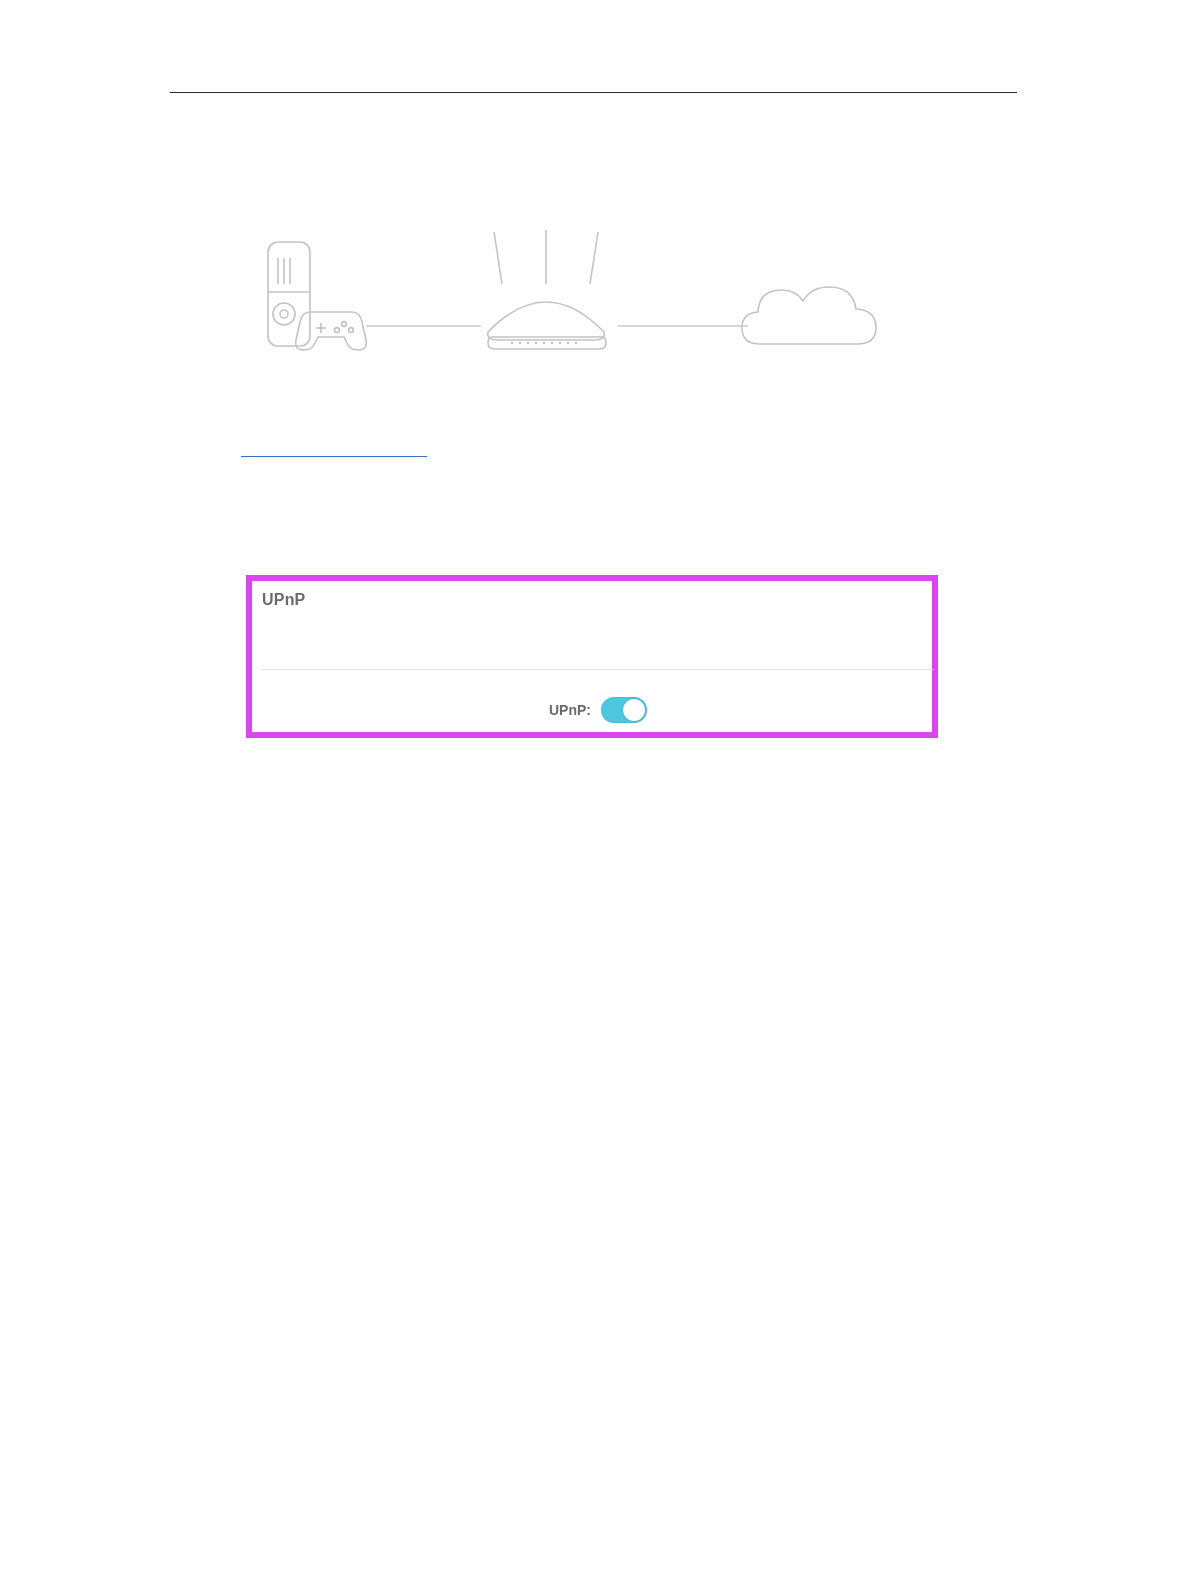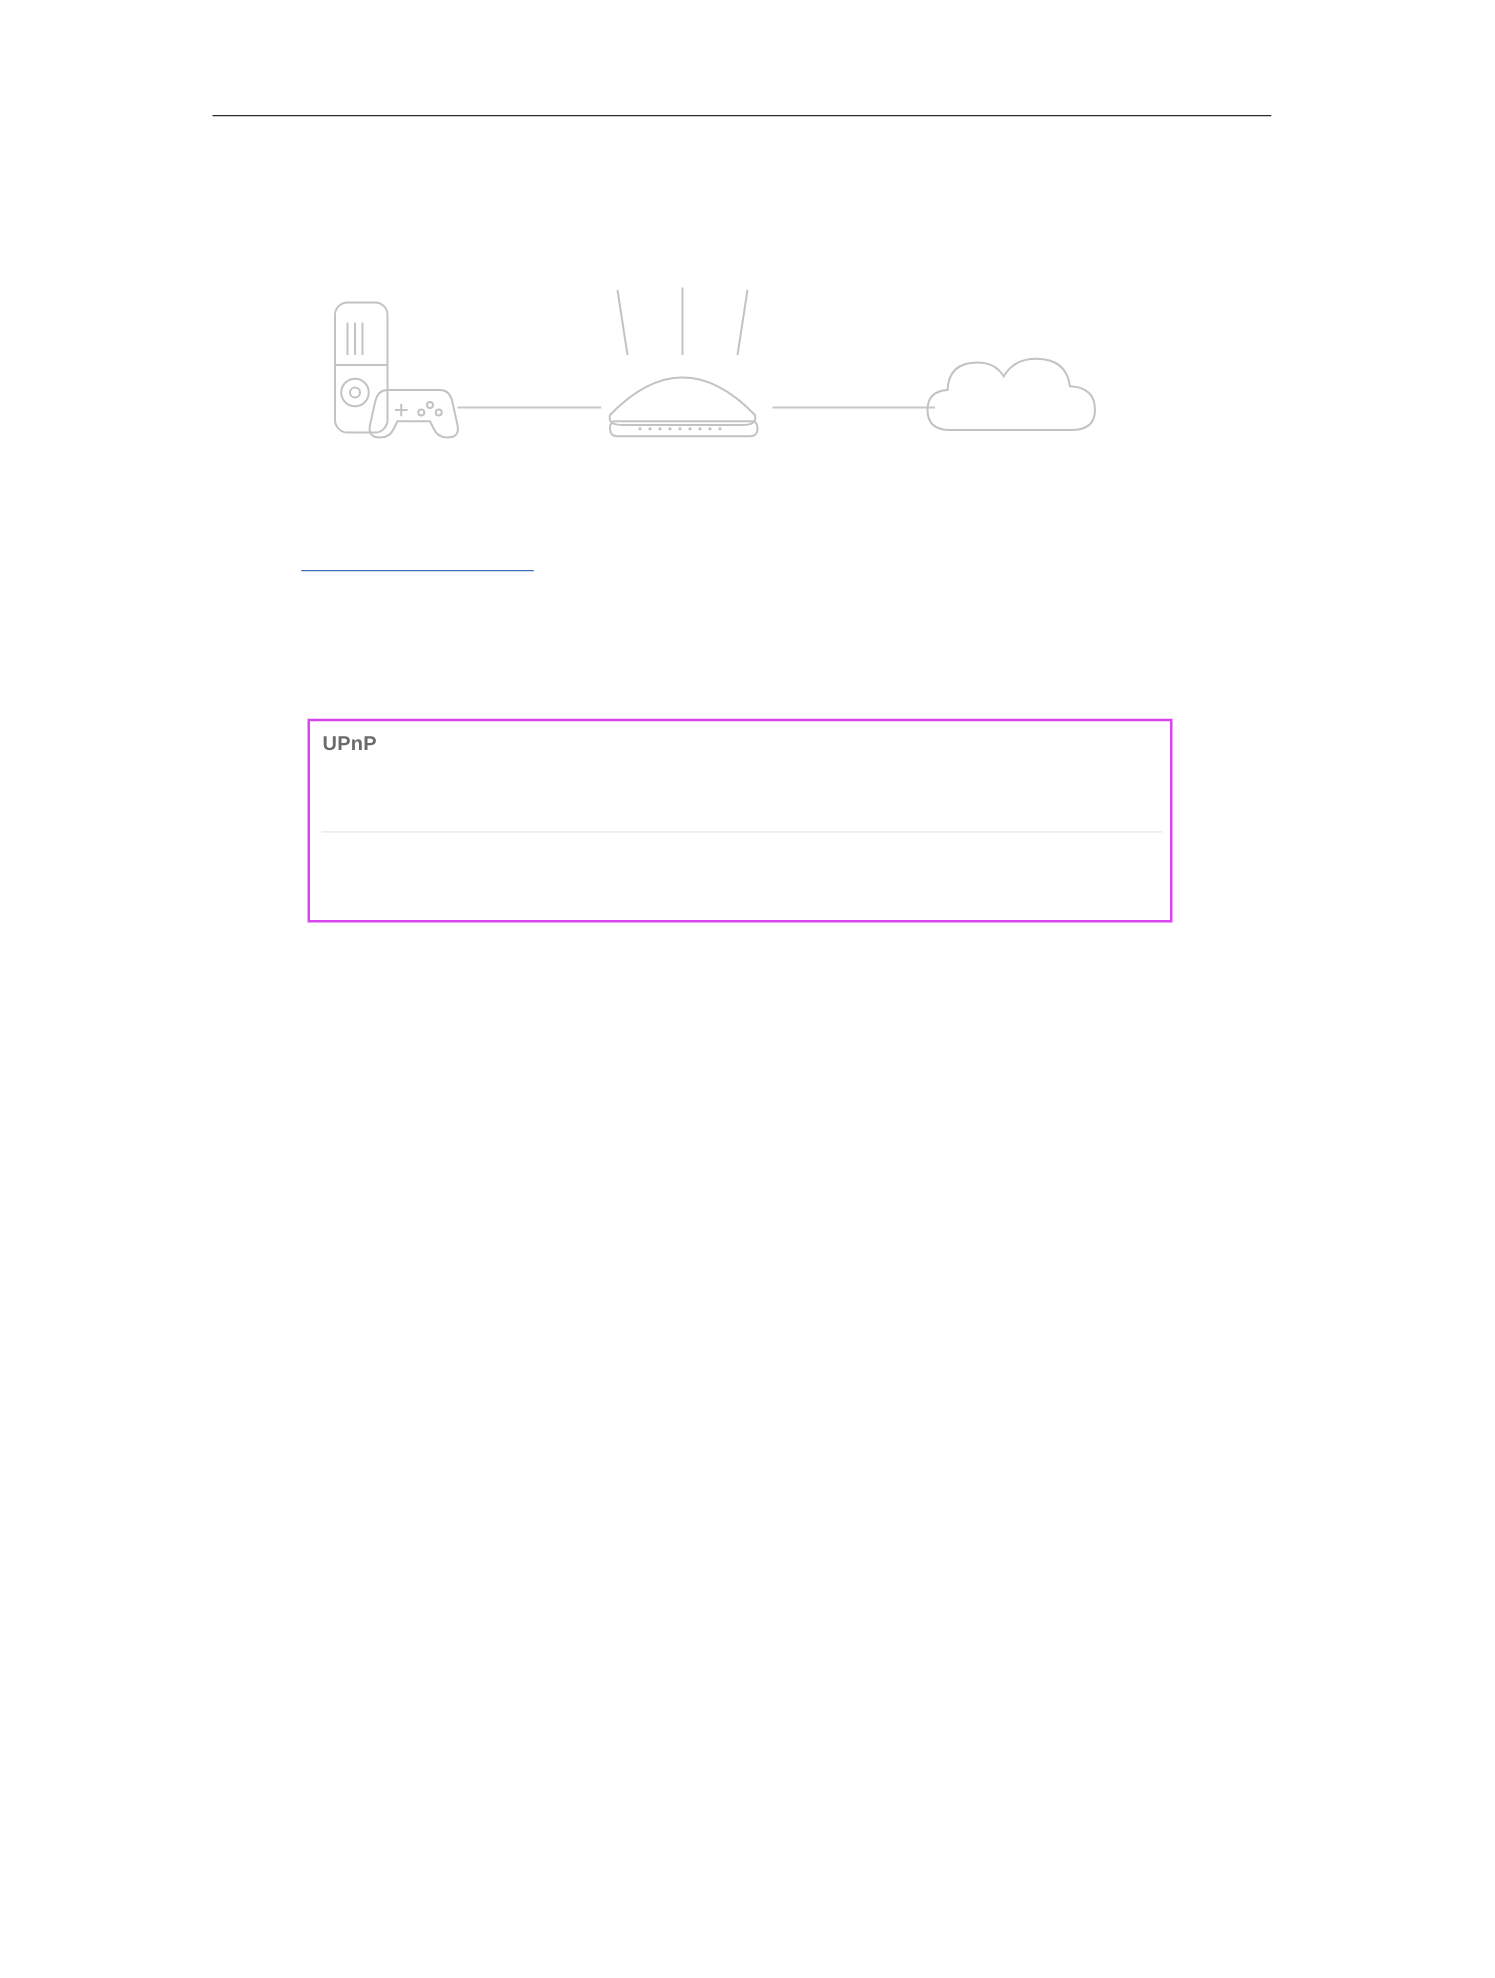--- a/index.html
+++ b/index.html
@@ -48,21 +48,21 @@
     line-height: 18px;
   }
 
   
   .panel {
     position: absolute;
     left: 246px;
     top: 575px;
     width: 692px;
     height: 163px;
-    border: 2px solid #d946ef;
+    border: 6px solid #d946ef;
     background: #ffffff;
     box-sizing: border-box;
   }
   .panel-title {
     position: absolute;
     left: 10px;
     top: 10px;
     font-size: 16px;
     font-weight: bold;
     color: #6b6b6b;
@@ -173,13 +173,19 @@
       <path d="M520 122 q-18 0 -18 -16 q0 -15 16 -16 q1 -22 24 -22 q14 0 21 11 q8 -14 26 -14 q24 0 27 22 q20 1 20 19 q0 16 -19 16 z"></path>
     </g>
   </svg>
 </div>
 
 <a class="doc-link" href="#"></a>
 
 <div class="panel">
   <div class="panel-title">UPnP</div>
   <div class="panel-sep"></div>
+  <div class="field-row">
+    <span class="field-label">UPnP:</span>
+    <span class="toggle">
+      <span class="knob"></span>
+    </span>
+  </div>
 </div>
 
 </body></html>

